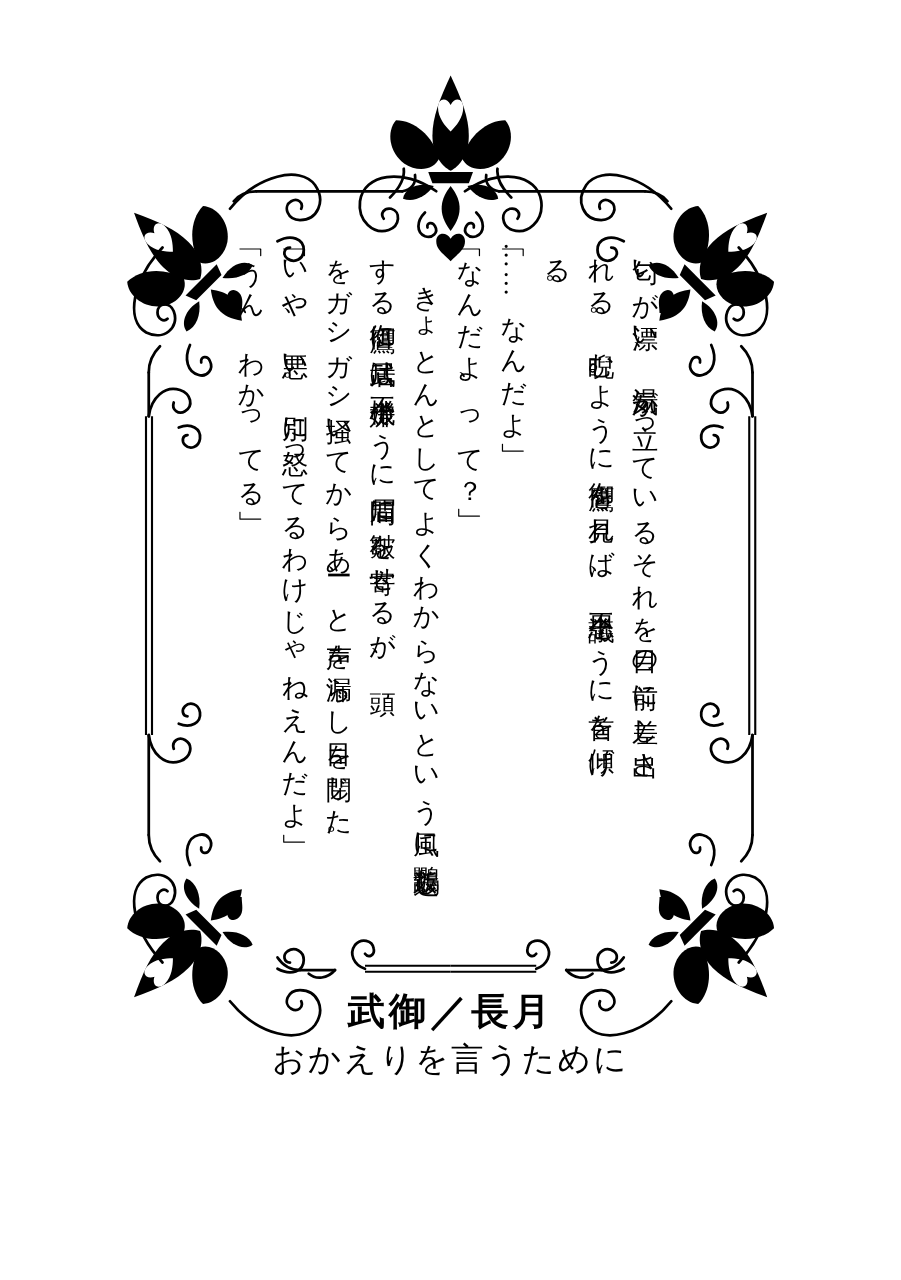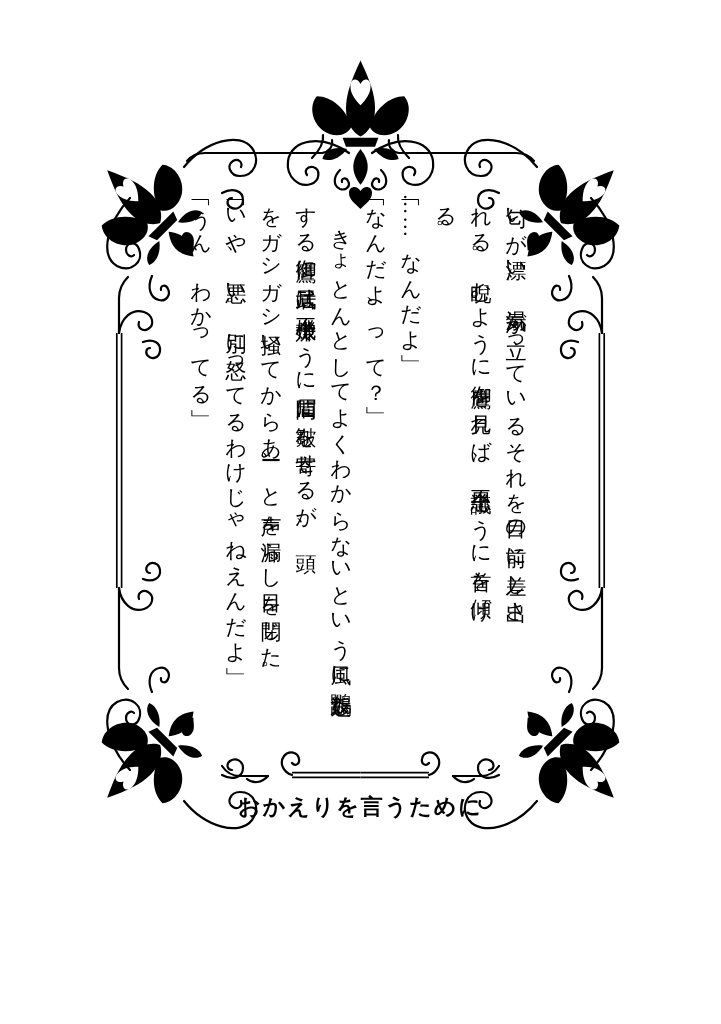--- a/index.html
+++ b/index.html
@@ -23,22 +23,22 @@
   }
   .story p{margin:0;padding:0;}
   .footer{
     position:absolute;top:791px;left:0;width:721px;text-align:center;z-index:2;
   }
   .pairing{
     font-family:"Liberation Sans", sans-serif;font-weight:bold;
     font-size:30px;letter-spacing:3px;line-height:1.25;margin:0;
   }
   .book-title{
-    font-family:"Liberation Serif", serif;font-weight:bold;
-    font-size:22px;letter-spacing:2px;line-height:1.3;margin:2px 0 11px 0;
+    font-family:"Liberation Serif", serif;font-weight:normal;
+    font-size:26px;letter-spacing:2px;line-height:1.3;margin:2px 0 11px 0;
   }
 </style>
 </head>
 <body>
 
 <svg class="frame-svg" viewBox="0 0 721 1024" aria-hidden="true">
   <defs>
 
     <g id="fleur">
       <path class="fl" d="M0,-55 C8,-38 13,-25 13,-12 C13,2 6,10 0,13 C-6,10 -13,2 -13,-12 C-13,-25 -8,-38 0,-55 Z"></path>
@@ -141,14 +141,15 @@
   <p class="tl">「……なんだよ」</p>
   <p class="tl">「なんだよ、って？」</p>
   <p class="tl">　きょとんとしてよくわからないという風に鸚鵡返し</p>
   <p class="tl">する御鷹に武居は不機嫌そうに眉間に皺を寄せるが、頭</p>
   <p class="tl">をガシガシ掻いてからあー、と声を漏らし目を閉じた。</p>
   <p class="tl">「いや、悪い。別に怒ってるわけじゃねえんだよ」</p>
   <p class="tl">「うん、わかってる」</p>
 </div>
 
 <div class="footer">
+  <p class="pairing">武御／長月</p>
   <p class="book-title">おかえりを言うために</p>
 </div>
 
 </body></html>

